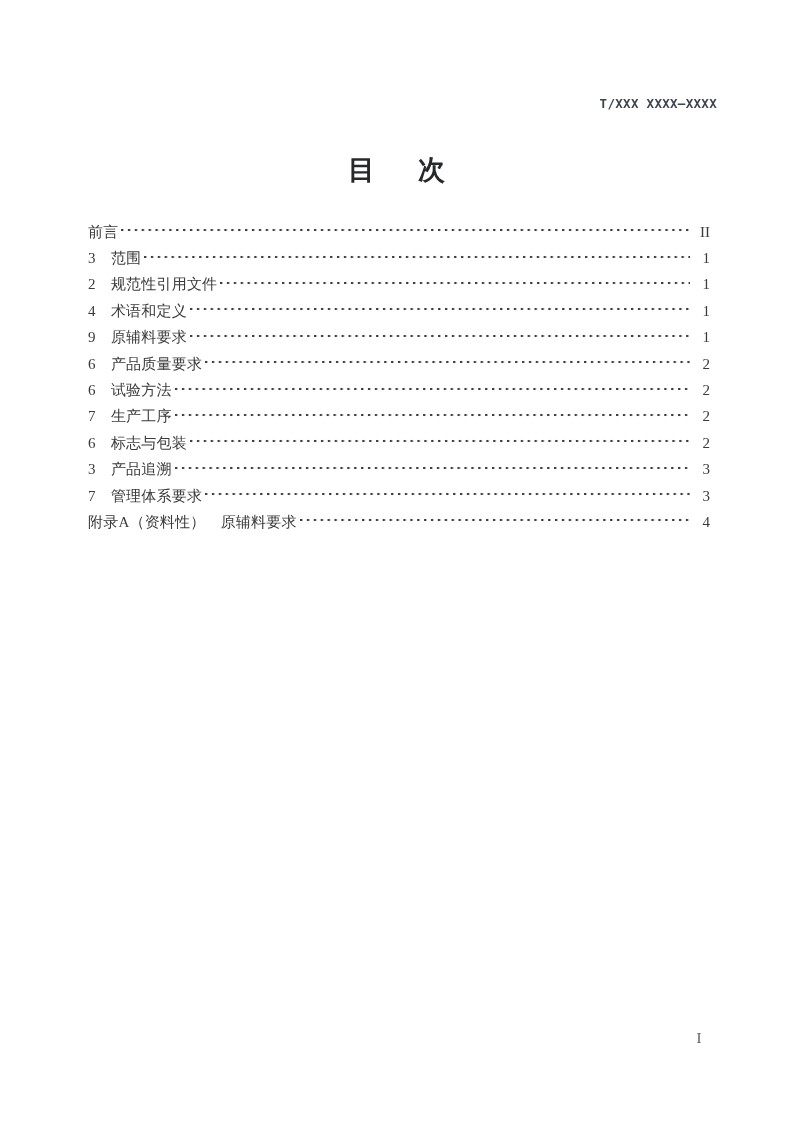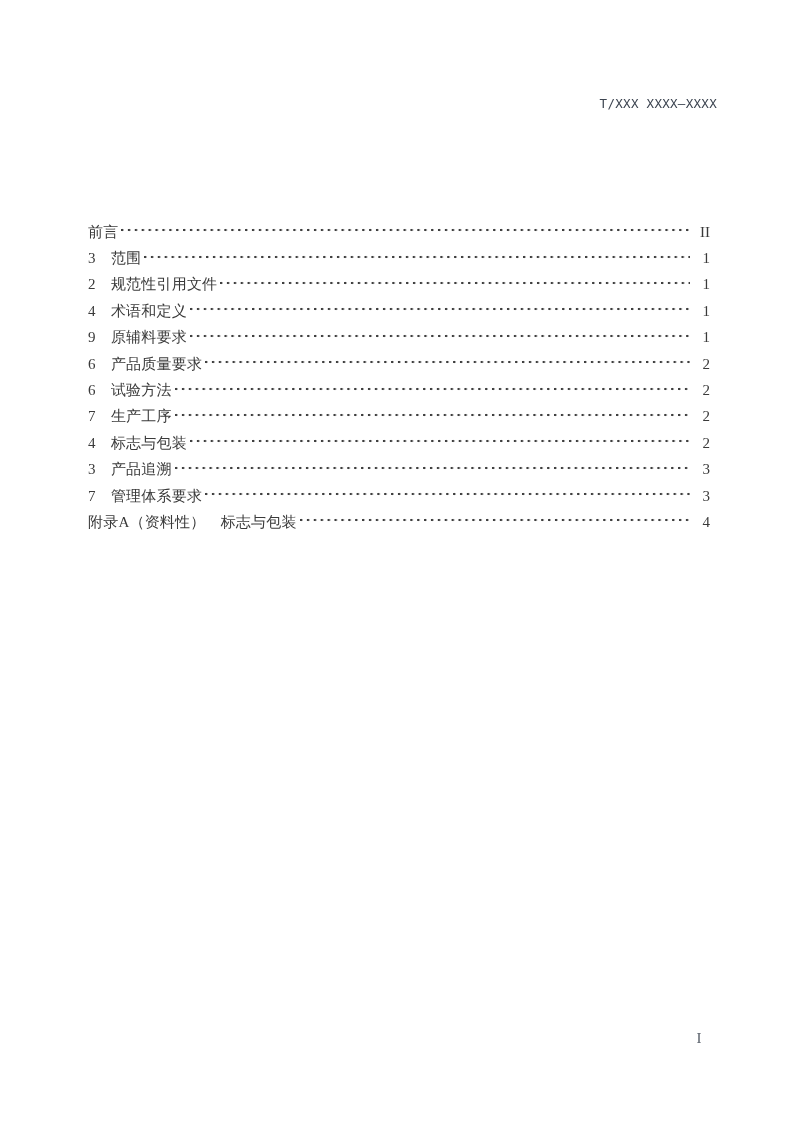--- a/index.html
+++ b/index.html
@@ -11,21 +11,21 @@
     overflow: hidden;
     font-family: "Liberation Serif", "DejaVu Serif", serif;
     color: #3a3a3a;
   }
   .header-code {
     position: absolute;
     top: 96px;
     right: 76px;
     font-family: "DejaVu Sans Mono", "Liberation Mono", monospace;
     font-size: 12.5px;
-    font-weight: 400;
+    font-weight: 700;
     letter-spacing: 0.3px;
     color: #3c4450;
     white-space: pre;
   }
   .doc-title {
     position: absolute;
     top: 152px;
     left: 0;
     width: 100%;
     margin: 0;
@@ -81,20 +81,21 @@
     color: #59606a;
   }
 </style>
 </head>
 <body>
 
 <div class="page">
 
   <div class="header-code">T/XXX XXXX—XXXX</div>
 
+  <h1 class="doc-title">目　次</h1>
 
   <div class="toc">
       <div class="toc-row">
       <span class="toc-label">前言</span>
       <span class="toc-leader"></span>
       <span class="toc-page">II</span>
     </div>
       <div class="toc-row">
       <span class="toc-label">3　范围</span>
       <span class="toc-leader"></span>
@@ -124,36 +125,36 @@
       <span class="toc-label">6　试验方法</span>
       <span class="toc-leader"></span>
       <span class="toc-page">2</span>
     </div>
       <div class="toc-row">
       <span class="toc-label">7　生产工序</span>
       <span class="toc-leader"></span>
       <span class="toc-page">2</span>
     </div>
       <div class="toc-row">
-      <span class="toc-label">4　标志与包装</span>
+      <span class="toc-label">6　标志与包装</span>
       <span class="toc-leader"></span>
       <span class="toc-page">2</span>
     </div>
       <div class="toc-row">
       <span class="toc-label">3　产品追溯</span>
       <span class="toc-leader"></span>
       <span class="toc-page">3</span>
     </div>
       <div class="toc-row">
       <span class="toc-label">7　管理体系要求</span>
       <span class="toc-leader"></span>
       <span class="toc-page">3</span>
     </div>
       <div class="toc-row">
-      <span class="toc-label">附录A（资料性）　标志与包装</span>
+      <span class="toc-label">附录A（资料性）　原辅料要求</span>
       <span class="toc-leader"></span>
       <span class="toc-page">4</span>
     </div>
     </div>
 
   <div class="footer-page-num">I</div>
 
 </div>
 
 </body></html>

